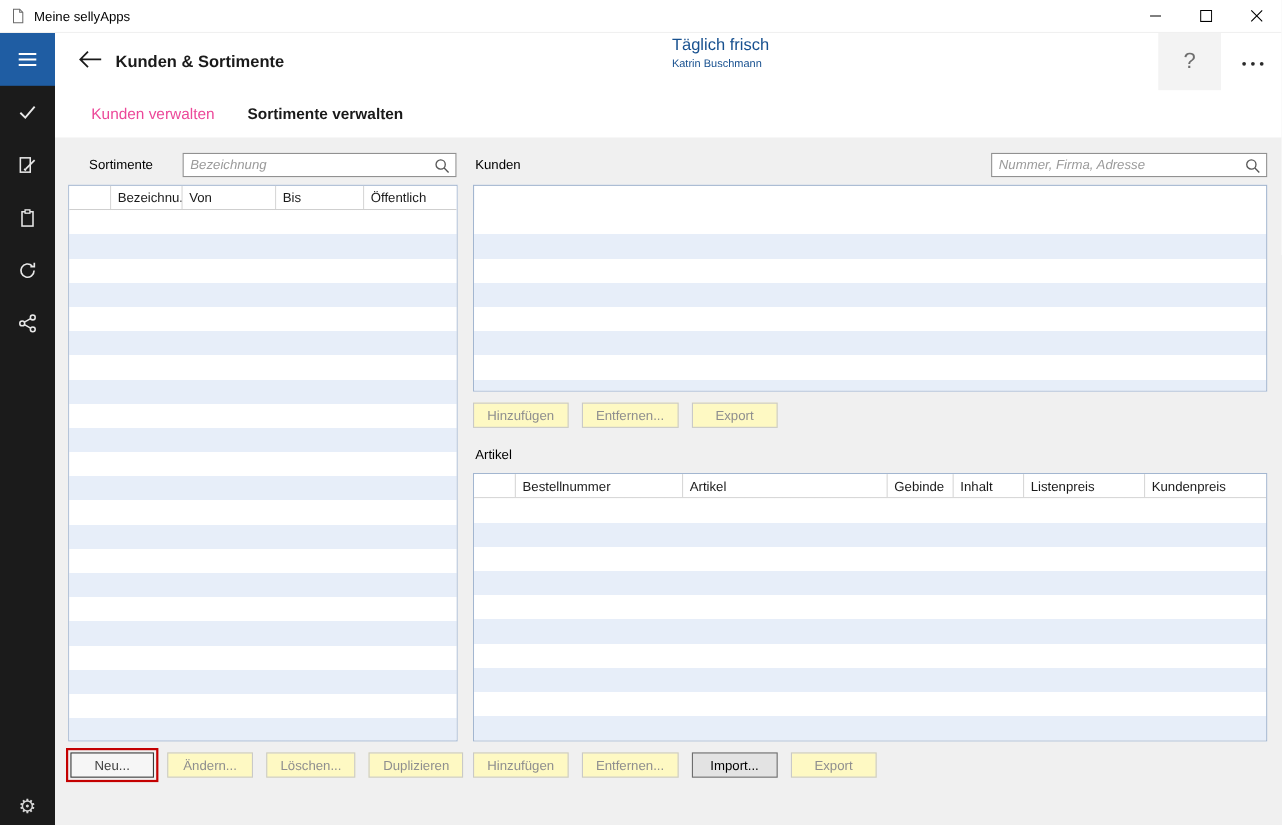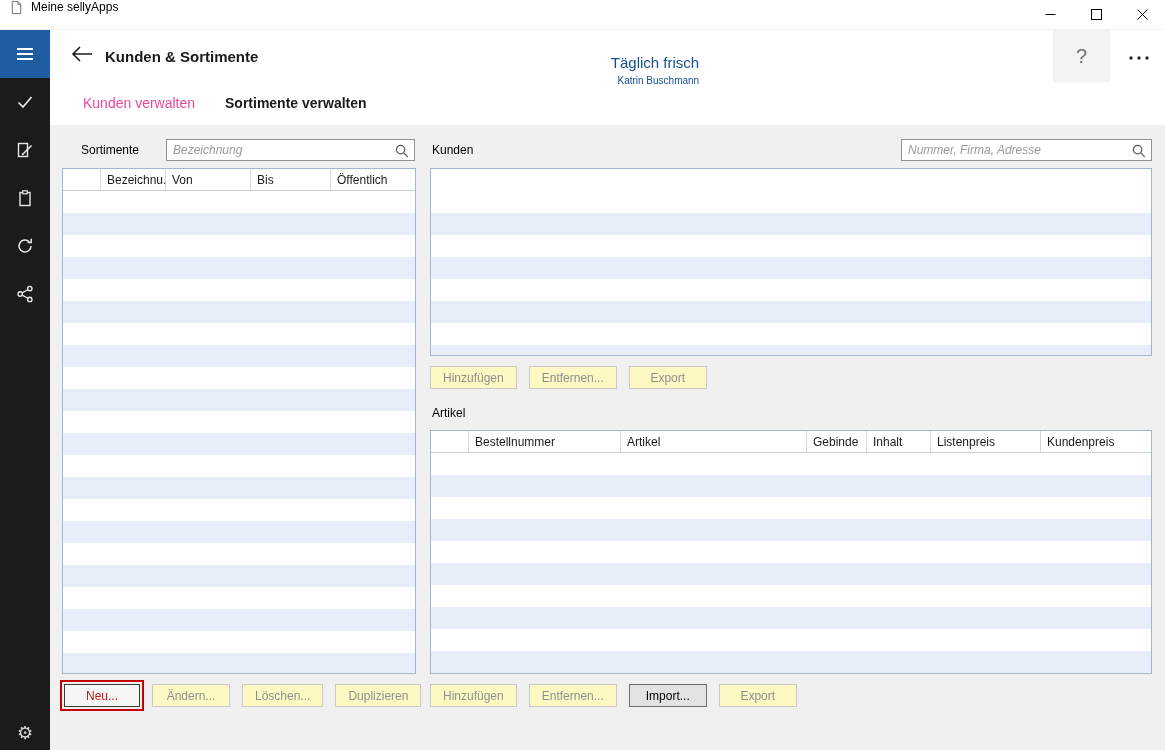--- a/index.html
+++ b/index.html
@@ -1,36 +1,36 @@
 <!DOCTYPE html>
 <html><head>
 <meta charset="utf-8">
 <style>
   * { margin:0; padding:0; box-sizing:border-box; }
   html,body { width:1165px; height:750px; overflow:hidden; }
   body { font-family:"Liberation Sans","DejaVu Sans",sans-serif; background:#fff; position:relative; font-size:12px; color:#1a1a1a; }
 
   
-  .titlebar { position:absolute; top:0; left:0; right:0; height:30px; background:#fff; display:flex; border-bottom:1px solid #f0f0f0; }
+  .titlebar { position:absolute; top:0; left:0; right:0; height:30px; background:#fff; display:flex; align-items:center; border-bottom:1px solid #f0f0f0; }
   .title-icon { margin-left:9px; display:flex; }
   .title-text { font-size:12px; margin-left:7px; color:#000; }
   .win-controls { margin-left:auto; display:flex; height:100%; }
   .win-btn { width:46px; height:100%; display:flex; align-items:center; justify-content:center; background:transparent; border:none; cursor:default; }
 
   
   .sidebar { position:absolute; left:0; top:30px; bottom:0; width:50px; background:#1b1b1b; }
   .hamburger-tile { height:48px; width:50px; background:#1f5da3; display:flex; align-items:center; justify-content:center; }
   .side-icon { height:48px; width:50px; display:flex; align-items:center; justify-content:center; }
   .gear-slot { position:absolute; bottom:8px; left:0; width:50px; display:flex; justify-content:center; color:#d6d6d6; font-size:18px; line-height:1; }
 
   
   .header { position:absolute; left:50px; top:30px; right:0; height:55px; background:#fff; }
   .back-btn { position:absolute; left:20px; top:13px; background:none; border:none; display:flex; }
   .page-title { position:absolute; left:55px; top:18px; font-size:15px; font-weight:bold; color:#1a1a1a; }
-  .account { position:absolute; left:605px; top:24px; transform:translateX(-50%); text-align:right; white-space:nowrap; }
+  .account { position:absolute; left:605px; top:2px; transform:translateX(-50%); text-align:left; white-space:nowrap; }
   .account-name { font-size:15px; color:#17508f; }
   .account-user { font-size:10px; color:#17508f; margin-top:4px; }
   .help-tile { position:absolute; right:55px; top:0; width:57px; height:52px; background:#f3f3f3; border:none; color:#6e6e6e; font-size:20px; font-weight:300; display:flex; align-items:center; justify-content:center; }
   .more-btn { position:absolute; right:10px; top:18px; width:32px; height:20px; background:none; border:none; display:flex; align-items:center; justify-content:center; }
 
   
   .tabs { position:absolute; left:50px; top:85px; right:0; height:40px; background:#fff; }
   .tab { position:absolute; top:10px; font-size:14px; background:none; border:none; cursor:default; }
   .tab.inactive { left:33px; color:#ec4899; }
   .tab.active { left:175px; color:#1a1a1a; font-weight:bold; }
@@ -48,21 +48,21 @@
   .grid-header { display:flex; height:22px; background:#fff; border-bottom:1px solid #cfcfcf; }
   .grid-header .cell { display:flex; align-items:center; padding-left:6px; font-size:12px; color:#1a1a1a; border-right:1px solid #d8d8d8; overflow:hidden; white-space:nowrap; }
   .grid-header .cell:last-child { border-right:none; }
   .grid-body { position:absolute; left:0; right:0; top:22px; bottom:0;
     background-image:repeating-linear-gradient(to bottom, #ffffff 0px, #ffffff 22px, #e7eef9 22px, #e7eef9 44px); }
 
   .btn-row { position:absolute; display:flex; }
   .btn { height:23px; min-width:78px; padding:0 12px; margin-right:12px; font-family:inherit; font-size:12px;
          background:#fef9c3; border:1px solid #c9c9c9; color:#8f8f8f; display:inline-flex; align-items:center; justify-content:center; }
   .btn.enabled { background:#e3e3e3; border:1px solid #6e6e6e; color:#000; }
-  .btn.primary { background:#f6f6f6; border:1px solid #3a3a3a; color:#b91c1c; min-width:76px; }
+  .btn.primary { background:#f6f6f6; border:1px solid #3a3a3a; color:#404040; min-width:76px; }
   .btn.highlight { outline:2px solid #c40000; outline-offset:2px; }
 
   
   .sort-label   { left:12px;  top:18px;margin-left:19px; }
   .sort-search  { left:116px; top:14px; width:249px;padding-left:13px; }
   .sort-grid    { left:12px;  top:43px; width:354px; height:506px; }
   .sort-buttons { left:14px;  top:559px; }
 
   
   .kunden-label   { left:382px; top:18px; }

